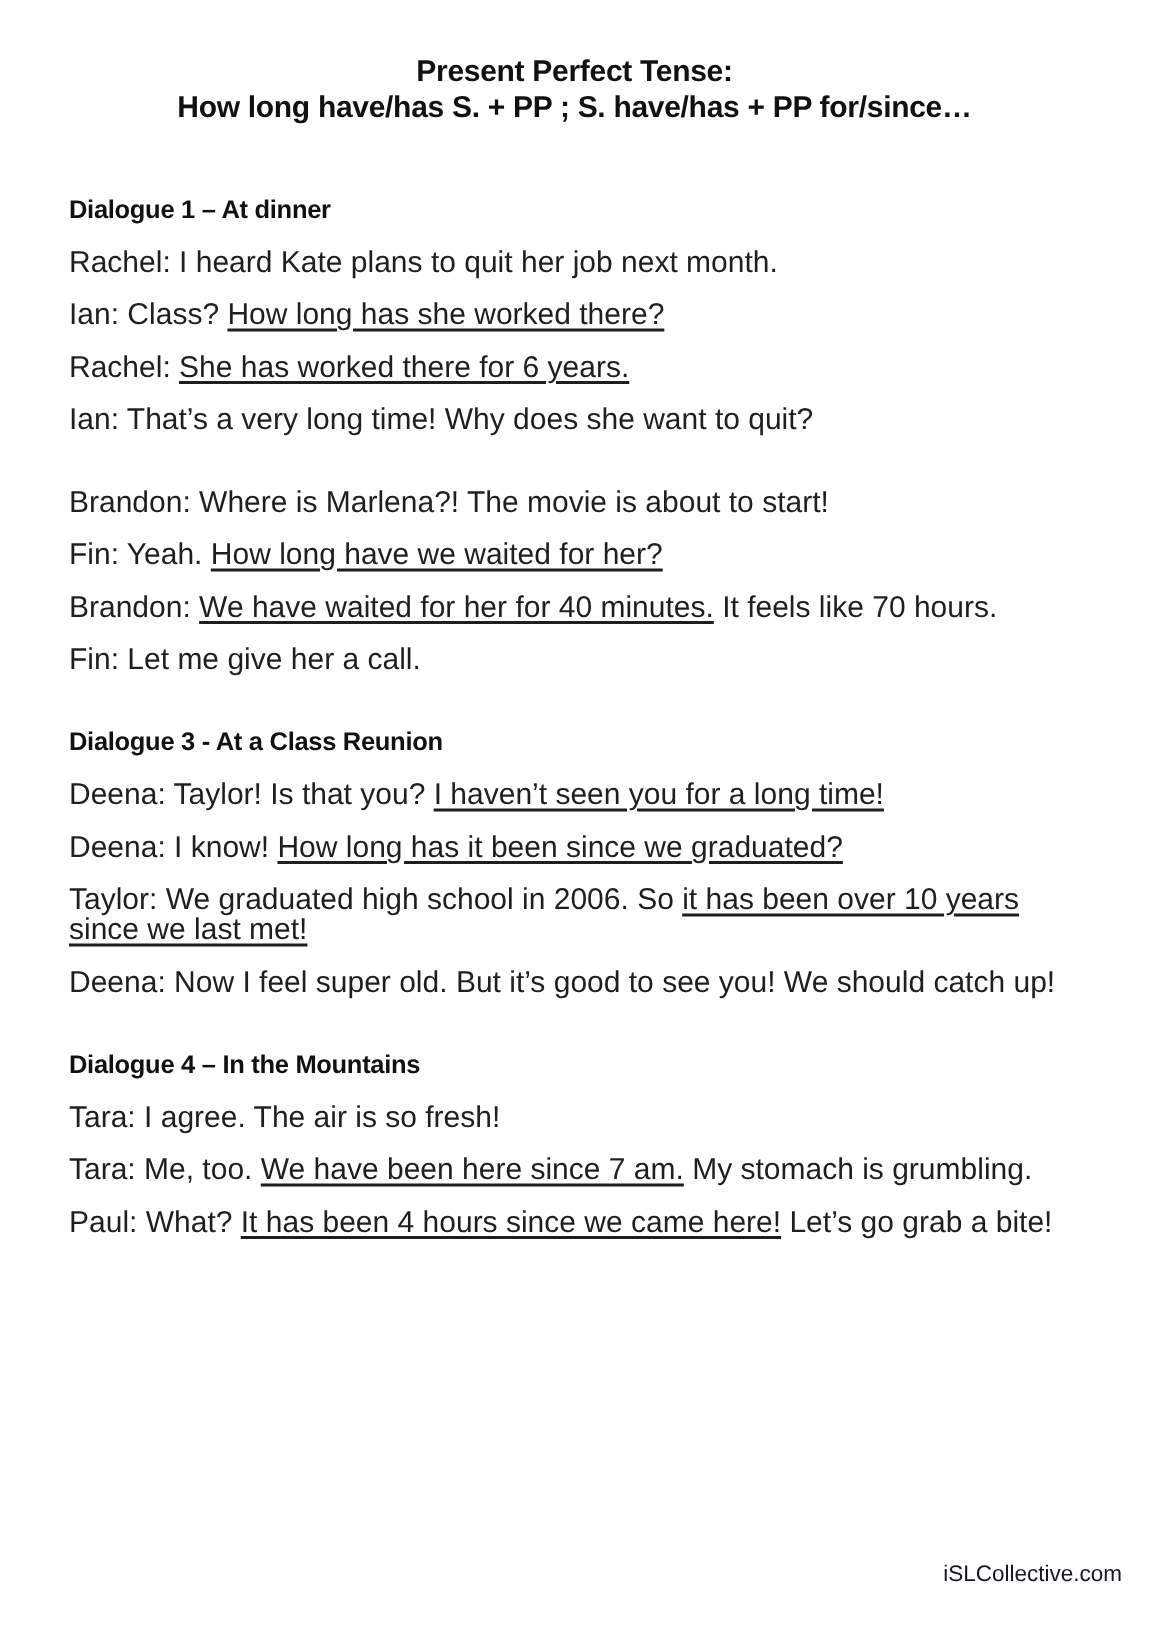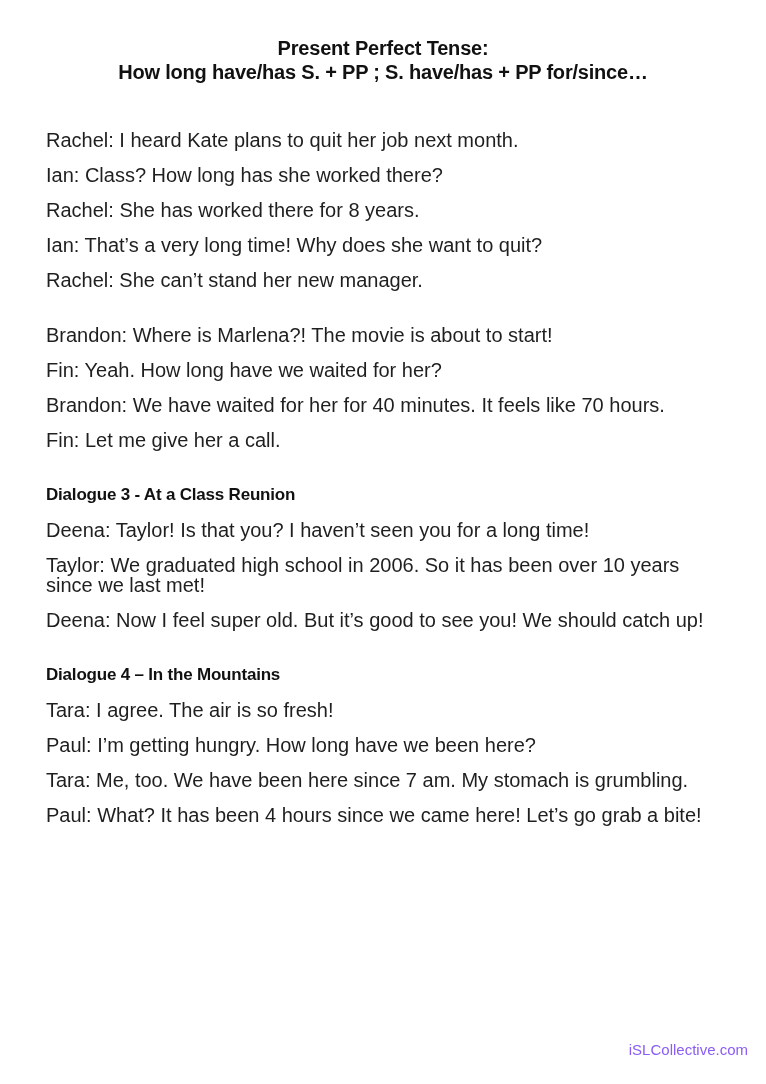--- a/index.html
+++ b/index.html
@@ -36,20 +36,21 @@
     color: #111111;
     margin: 0 0 15px 0;
     letter-spacing: -0.2px;
   }
   .dialogue p {
     font-size: 20px;
     line-height: 20px;
     margin: 0 0 15px 0;
   }
   .u {
+    text-decoration: underline;
     text-underline-offset: 3px;
     text-decoration-thickness: 1.5px;
   }
   .footer {
     position: absolute;
     right: 18px;
     bottom: 26px;
     font-size: 15px;
     color: #9b9b9b;
   }
@@ -58,43 +59,43 @@
 <body>
 
 <div class="page">
   <header class="title">
     <div>Present Perfect Tense:</div>
     <div>How long have/has S. + PP ; S. have/has + PP for/since…</div>
   </header>
 
   <main>
       <section class="dialogue">
+        <h2>Dialogue 1 – At dinner</h2>
         <p><span>Rachel: I heard Kate plans to quit her job next month.</span></p>
         <p><span>Ian: Class? </span><span class="u">How long has she worked there?</span></p>
-        <p><span>Rachel: </span><span class="u">She has worked there for 8 years.</span></p>
+        <p><span>Rachel: </span><span class="u">She has worked there for 6 years.</span></p>
         <p><span>Ian: That’s a very long time! Why does she want to quit?</span></p>
-        <p><span>Rachel: She can’t stand her new manager.</span></p>
       </section>
       <section class="dialogue">
         <p><span>Brandon: Where is Marlena?! The movie is about to start!</span></p>
         <p><span>Fin: Yeah. </span><span class="u">How long have we waited for her?</span></p>
         <p><span>Brandon: </span><span class="u">We have waited for her for 40 minutes.</span><span> It feels like 70 hours.</span></p>
         <p><span>Fin: Let me give her a call.</span></p>
       </section>
       <section class="dialogue">
         <h2>Dialogue 3 - At a Class Reunion</h2>
         <p><span>Deena: Taylor! Is that you? </span><span class="u">I haven’t seen you for a long time!</span></p>
+        <p><span>Deena: I know! </span><span class="u">How long has it been since we graduated?</span></p>
         <p><span>Taylor: We graduated high school in 2006. So </span><span class="u">it has been over 10 years since we last met!</span></p>
         <p><span>Deena: Now I feel super old. But it’s good to see you! We should catch up!</span></p>
       </section>
       <section class="dialogue">
         <h2>Dialogue 4 – In the Mountains</h2>
         <p><span>Tara: I agree. The air is so fresh!</span></p>
-        <p><span>Paul: I’m getting hungry. </span><span class="u">How long have we been here?</span></p>
         <p><span>Tara: Me, too. </span><span class="u">We have been here since 7 am.</span><span> My stomach is grumbling.</span></p>
         <p><span>Paul: What? </span><span class="u">It has been 4 hours since we came here!</span><span> Let’s go grab a bite!</span></p>
       </section>
     </main>
 
-  <footer class="footer" style="color: #8b5cf6;">
+  <footer class="footer" style="color: #0f172a;">
     <span>iSLCollective.com</span>
   </footer>
 </div>
 
 </body></html>

